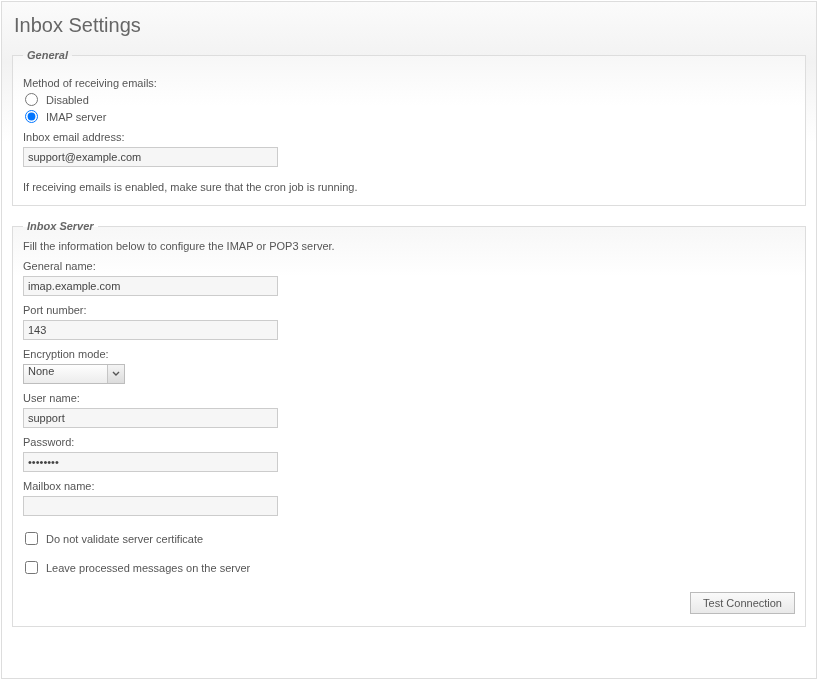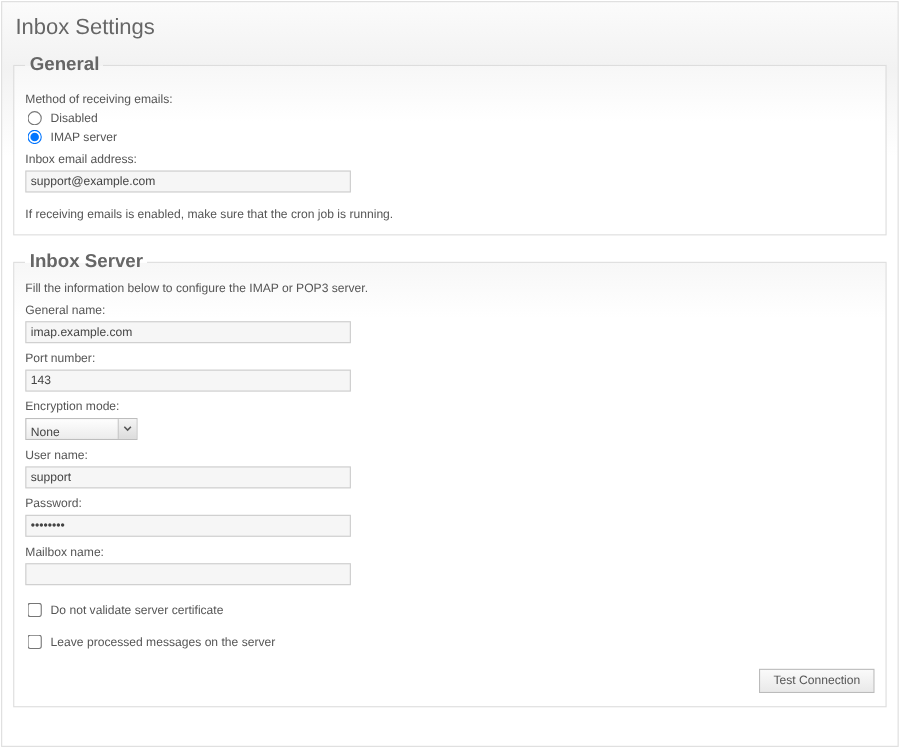--- a/index.html
+++ b/index.html
@@ -30,21 +30,22 @@
   fieldset {
     border: 1px solid #dddddd;
     margin: 0 0 14px 0;
     padding: 8px 10px 12px 10px;
     background: linear-gradient(#f7f7f7, #ffffff 50px);
   }
   fieldset legend {
     font-weight: bold;
     color: #666666;
     padding: 0 4px;
-    font-size: 17px;
+    font-size: 11px;
+    font-style: italic;
   }
   .field-label {
     display: block;
     margin: 8px 0 4px 0;
     color: #555555;
   }
   .note {
     margin-top: 14px;
     color: #555555;
   }
@@ -55,32 +56,32 @@
     gap: 4px;
   }
   .radio-row input[type=radio],
   .check-row input[type=checkbox] {
     margin: 0 4px 0 2px;
     width: 13px;
     height: 13px;
   }
   input[type=text], input[type=password] {
     box-sizing: border-box;
-    width: 296px;
+    width: 255px;
     height: 20px;
     border: 1px solid #cccccc;
     background: #f6f6f6;
     font-family: Verdana, Geneva, sans-serif;
     font-size: 11px;
     color: #444444;
     padding: 2px 4px;
   }
   .select-wrap {
     display: inline-flex;
-    align-items: flex-end;
+    align-items: flex-start;
     width: 102px;
     height: 20px;
     border: 1px solid #bdbdbd;
     background: linear-gradient(#fefefe, #ececec);
     box-sizing: border-box;
   }
   .select-wrap .sel-text {
     flex: 1;
     padding: 0 4px;
     font-size: 11px;

